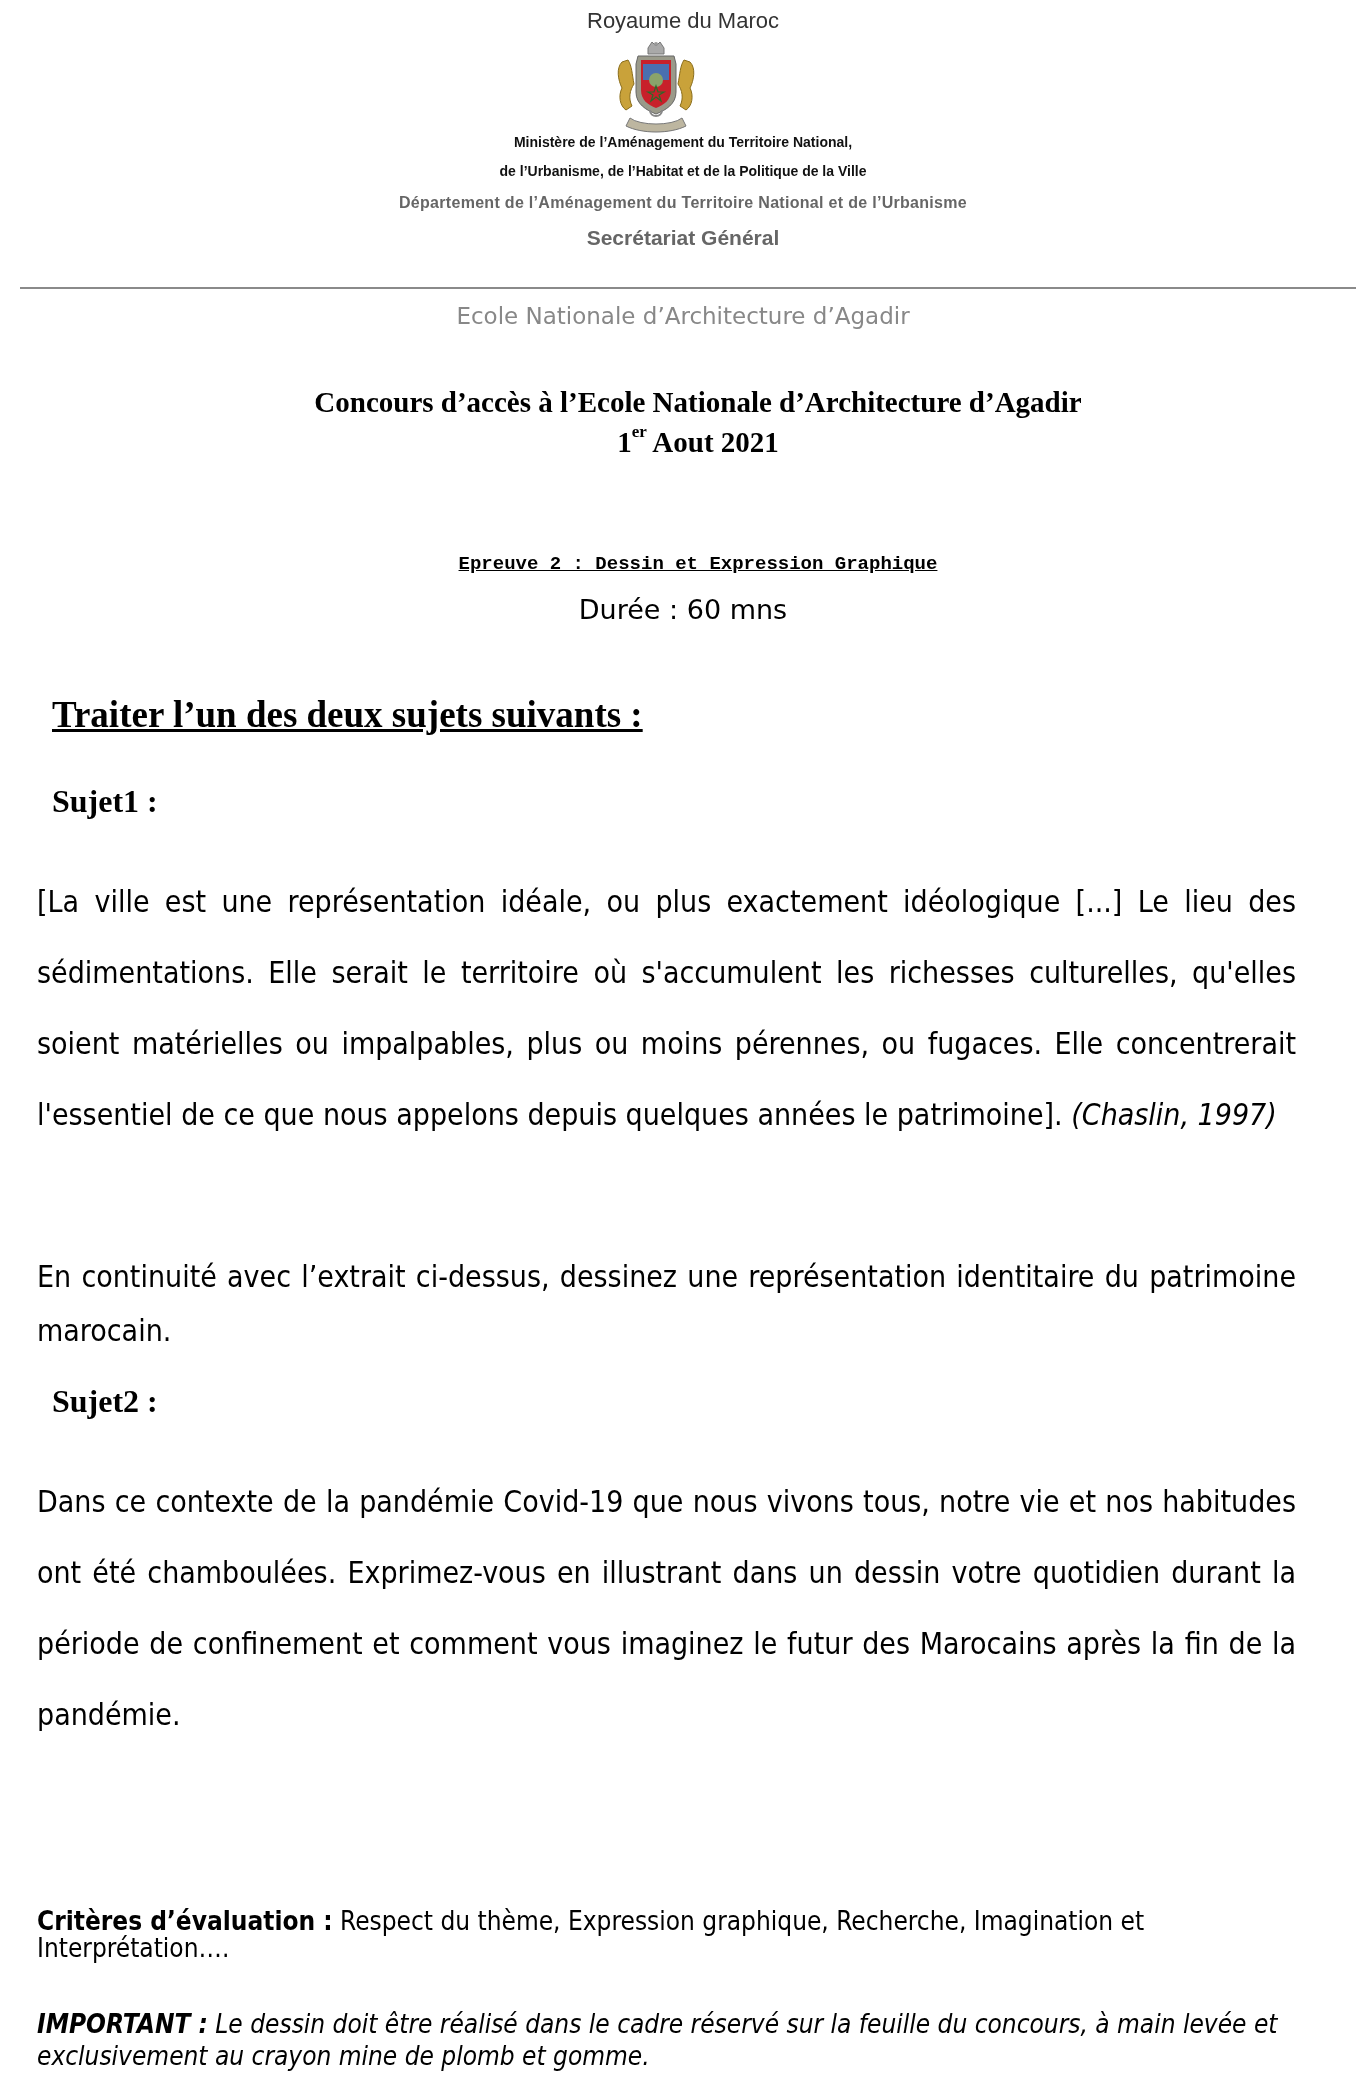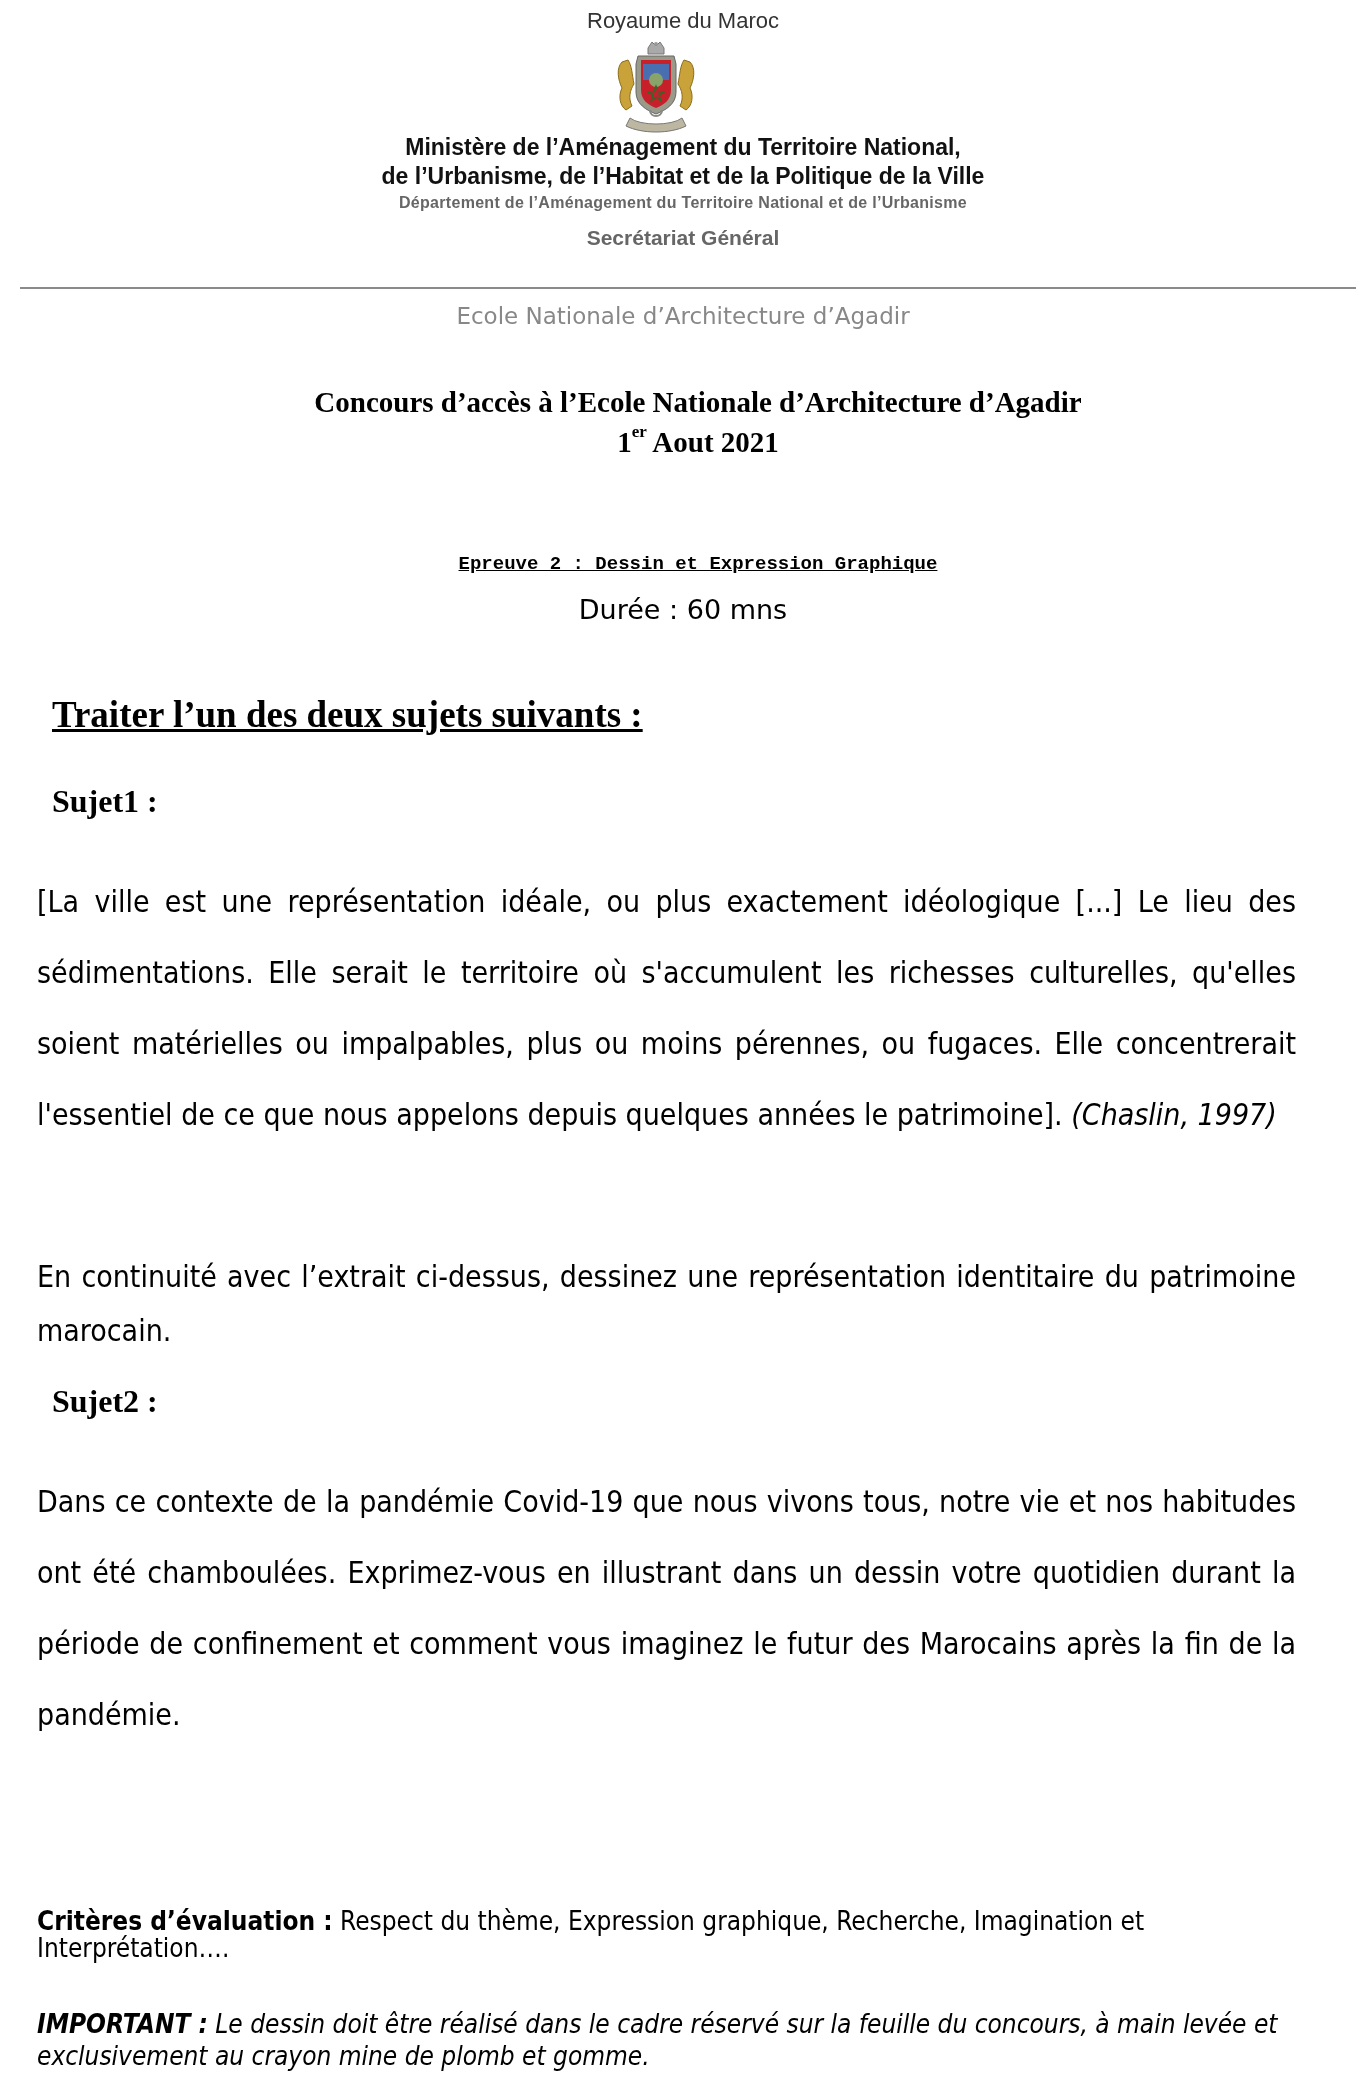--- a/index.html
+++ b/index.html
@@ -1,21 +1,21 @@
 <!DOCTYPE html>
 <html><head>
 <meta charset="utf-8">
 <style>
   html,body{margin:0;padding:0;background:#fff;}
   body{width:1366px;height:2088px;position:relative;overflow:hidden;color:#000;font-family:"Liberation Sans",sans-serif;}
   .abs{position:absolute;}
   .center{left:0;width:1366px;text-align:center;}
   .royaume{top:8px;font-size:22px;color:#333;font-family:Liberation Sans, sans-serif;}
   .arms{left:610px;top:40px;width:92px;height:95px;}
-  .min{font-family:"Liberation Sans Narrow","Liberation Sans",sans-serif;font-weight:bold;font-size:23px;color:#111;}
+  .min{font-family:"Liberation Sans Narrow","Liberation Sans",sans-serif;font-weight:bold;font-size:14px;color:#111;}
   .min1{top:134px;}
   .min2{top:163px;}
   .dept{top:194px;font-size:16px;font-weight:bold;color:#666;letter-spacing:0.3px;}
   .secr{top:226px;font-size:21px;font-weight:bold;color:#666;}
   .rule{left:20px;top:287px;width:1336px;height:2px;background:#8a8a8a;}
   .ecole{top:303px;font-size:23px;color:#888;font-family:"DejaVu Sans",sans-serif;}
   .serif{font-family:"Liberation Serif",serif;font-weight:bold;margin-left:15px;}
   .concours{top:386px;font-size:29px;}
   .date{top:426px;font-size:29px;}
   .date sup{font-size:17px;vertical-align:top;position:relative;top:-4px;}

